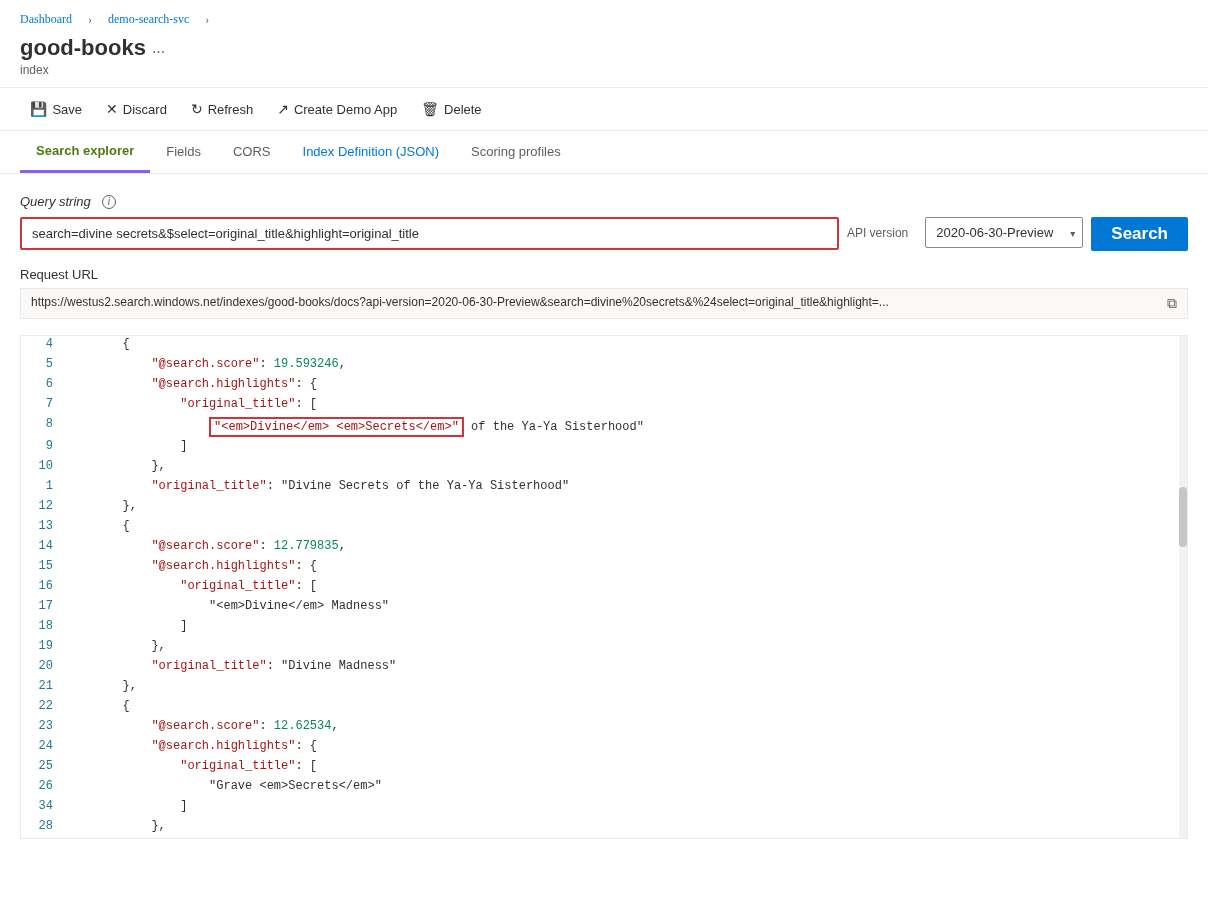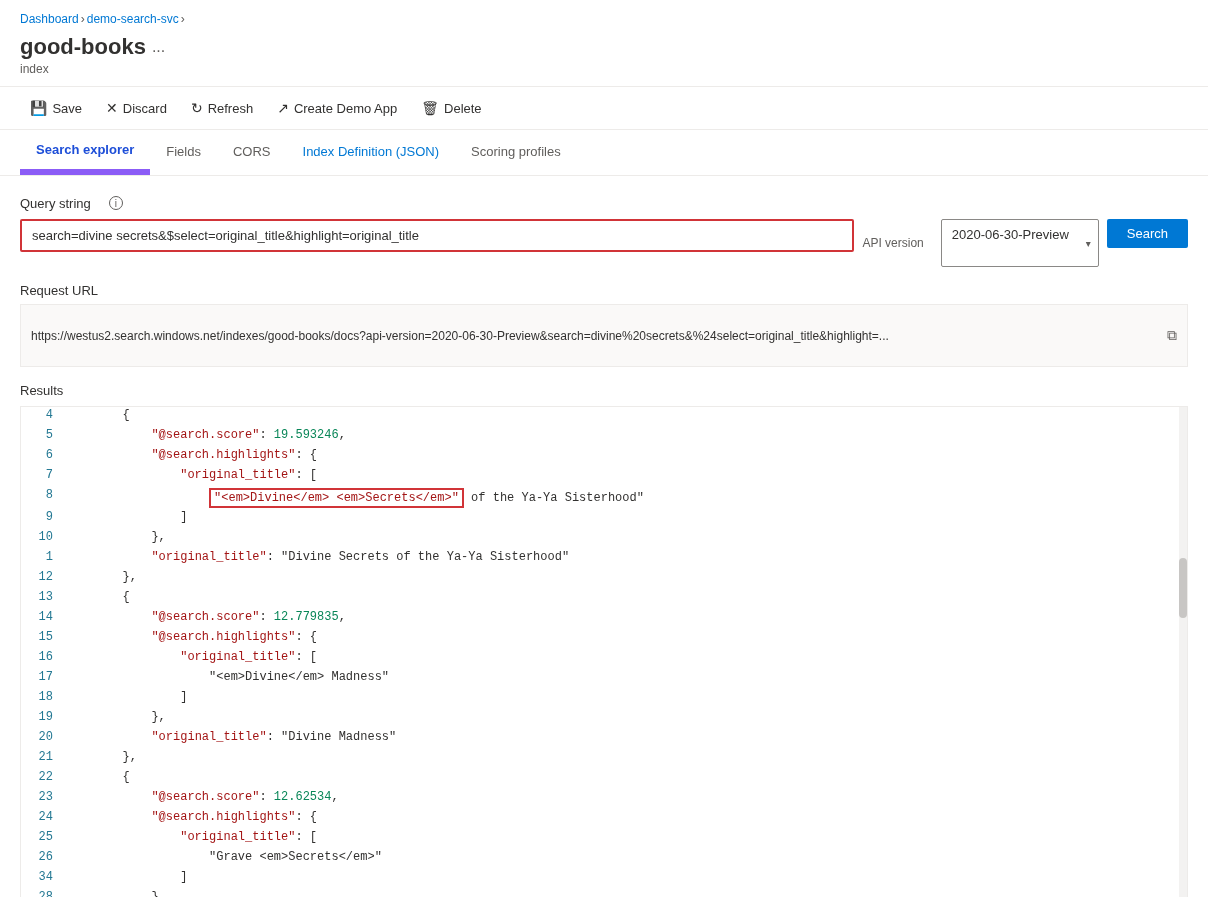--- a/index.html
+++ b/index.html
@@ -1,51 +1,51 @@
 <!DOCTYPE html>
 <html><head>
   <meta charset="utf-8">
   <style>
     * { box-sizing: border-box; margin: 0; padding: 0; }
     body { font-family: 'Segoe UI', Arial, sans-serif; font-size: 13px; color: #323130; background: #fff; }
 
-    .breadcrumb { display: flex; align-items: flex-end; gap: 2px; padding: 12px 20px 4px; font-size: 12px; color: #0078d4; }
+    .breadcrumb { display: flex; align-items: flex-end; gap: 16px; padding: 12px 20px 4px; font-size: 12px; color: #0078d4; font-family: Liberation Serif, serif; }
     .breadcrumb span { color: #605e5c; }
 
     .page-title { padding: 4px 20px 2px; font-size: 22px; font-weight: 600; color: #323130; display: flex; align-items: center; gap: 2px; }
     .page-subtitle { padding: 0 20px 10px; font-size: 12px; color: #605e5c; }
 
     .toolbar { display: flex; align-items: center; gap: 4px; padding: 8px 20px; border-top: 1px solid #edebe9; border-bottom: 1px solid #edebe9; }
     .toolbar-btn { display: flex; align-items: center; gap: 5px; padding: 5px 10px; background: none; border: none; cursor: pointer; color: #323130; font-size: 13px; }
     .toolbar-btn .icon { font-size: 14px; }
 
     .tabs { display: flex; align-items: center; gap: 0; padding: 0 20px; border-bottom: 1px solid #edebe9; }
     .tab { padding: 12px 16px; font-size: 13px; cursor: pointer; color: #605e5c; border-bottom: 2px solid transparent; text-decoration: none; }
-    .tab.active { color: #1d4ed8; border-bottom: 6px solid #8b5cf6; font-weight: 600; }
+    .tab.active { color: #4d7c0f; border-bottom: 3px solid #8b5cf6; font-weight: 600; }
 
     .content { padding: 20px; }
 
     .query-section { margin-bottom: 16px; }
-    .query-label { font-size: 13px; color: #323130; margin-bottom: 8px; display: flex; gap: 18px; }
+    .query-label { font-size: 13px; color: #323130; margin-bottom: 8px; display: flex; align-items: center; gap: 11px; font-style: italic; }
     .query-label .info-icon { width: 14px; height: 14px; border-radius: 50%; border: 1px solid #605e5c; display: inline-flex; align-items: center; justify-content: center; font-size: 10px; color: #605e5c; cursor: pointer; }
 
     .query-row { display: flex; align-items: flex-start; gap: 8px; }
     .query-input-wrap { flex: 1; border: 2px solid #d13438; border-radius: 2px; }
     .query-input { width: 100%; padding: 7px 10px; font-size: 13px; border: none; outline: none; color: #323130; }
 
     .api-version-label { font-size: 12px; color: #605e5c; white-space: nowrap; margin-right: 4px; }
-    .api-version-select { padding: 7px 28px 24px 10px; border: 1px solid #8a8886; border-radius: 2px; font-size: 13px; color: #323130; background: #fff; cursor: pointer; appearance: none; min-width: 140px; }
+    .api-version-select { padding: 7px 28px 7px 10px; border: 1px solid #8a8886; border-radius: 2px; font-size: 13px; color: #323130; background: #fff; cursor: pointer; appearance: none; min-width: 140px; }
     .api-version-container { position: relative; display: flex; align-items: center; gap: 13px; }
     .chevron-icon { position: absolute; right: 8px; top: 50%; transform: translateY(-50%); pointer-events: none; font-size: 10px; color: #605e5c; }
 
-    .search-btn { padding: 7px 20px; background: #0078d4; color: #fff; border: none; border-radius: 2px; font-size: 13px; cursor: pointer; font-weight: 400; white-space: nowrap; }
+    .search-btn { padding: 7px 20px; background: #0078d4; color: #fff; border: none; border-radius: 2px; font-size: 17px; cursor: pointer; font-weight: 700; white-space: nowrap; }
 
     .request-url-section { margin-bottom: 16px; }
     .request-url-label { font-size: 13px; color: #323130; margin-bottom: 6px; }
-    .request-url-box { display: flex; align-items: center; padding: 22px 10px; border: 1px solid #edebe9; background: #faf9f8; font-size: 12px; color: #323130; gap: 8px; }
+    .request-url-box { display: flex; align-items: flex-start; padding: 6px 10px; border: 1px solid #edebe9; background: #faf9f8; font-size: 12px; color: #323130; gap: 8px; }
     .request-url-text { flex: 1; overflow: hidden; text-overflow: ellipsis; white-space: nowrap; }
     .copy-icon { cursor: pointer; color: #605e5c; font-size: 14px; }
 
     .results-section { }
     .results-label { font-size: 13px; color: #323130; margin-bottom: 8px; }
     .results-box { border: 1px solid #edebe9; background: #fff; font-family: 'Consolas', 'Courier New', monospace; font-size: 12px; overflow: auto; max-height: 520px; position: relative; }
 
     .code-line { display: flex; align-items: flex-start; min-height: 20px; }
     .line-num { width: 40px; min-width: 40px; text-align: right; padding: 1px 8px 1px 0; color: #237893; user-select: none; font-size: 12px; }
     .line-content { flex: 1; padding: 1px 4px; white-space: pre; }
@@ -133,21 +133,20 @@
 
   <div class="request-url-section">
     <div class="request-url-label">Request URL</div>
     <div class="request-url-box">
       <span class="request-url-text">https://westus2.search.windows.net/indexes/good-books/docs?api-version=2020-06-30-Preview&amp;search=divine%20secrets&amp;%24select=original_title&amp;highlight=...</span>
       <span class="copy-icon">⧉</span>
     </div>
   </div>
 
   <div class="results-section">
-    <div class="results-label">Results</div>
     <div class="results-box">
       <div id="code-lines">
           <div class="code-line">
             <span class="line-num">4</span>
             <span class="line-content">        {</span>
           </div>
           <div class="code-line">
             <span class="line-num">5</span>
             <span class="line-content">            <span class="c-key">"@search.score"</span>: <span class="c-val-num">19.593246</span>,</span>
           </div>

